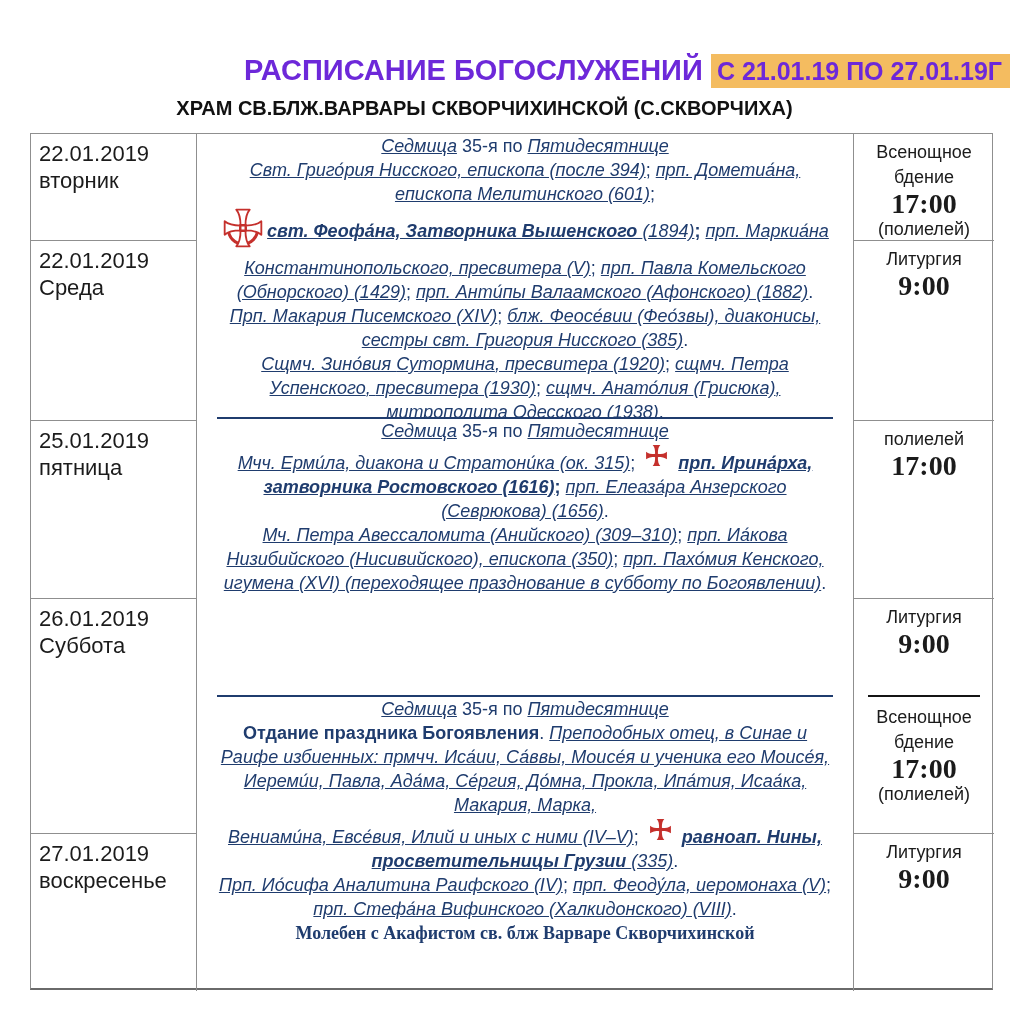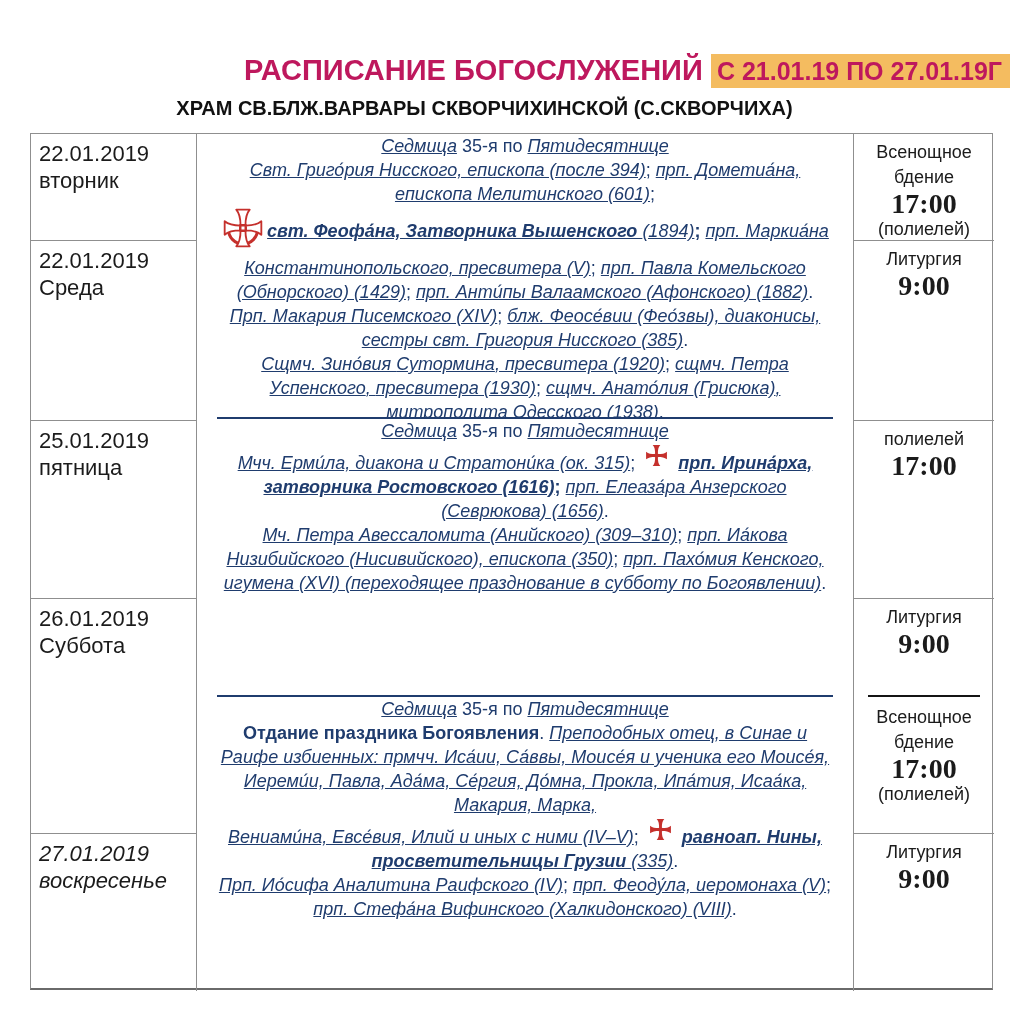--- a/index.html
+++ b/index.html
@@ -4,21 +4,21 @@
 <style>
   :root{
     --navy:#1f3c6e; --red:#c5302c; --hl:#f4bc60; --ink:#1b1b1b; --bd:#8f8f8f;
   }
   html,body{margin:0;padding:0;background:#fff;}
   body{width:1024px;height:1015px;font-family:"Liberation Sans",sans-serif;color:var(--ink);}
   .page{position:relative;width:1024px;height:1015px;overflow:hidden;}
 
   
   .hdr h1{margin:0;padding:50px 0 0 230px;text-align:center;font-size:29px;line-height:40px;
-          font-weight:bold;color:#be185d;letter-spacing:0;}
+          font-weight:bold;color:#6d28d9;letter-spacing:0;}
   .hdr h1 .hl{background:var(--hl);padding:3px 8px 3px 6px;font-size:25px;}
   .hdr h2{margin:6px 55px 0 0;text-align:center;font-size:20px;font-weight:bold;color:#111;}
 
   
   .schedule{position:absolute;left:30px;top:133px;width:963px;height:857px;
             display:grid;grid-template-columns:165px 658px 140px;
             grid-template-rows:107px 180px 178px 235px 157px;
             border:1px solid var(--bd);border-bottom:2px solid #6a6a6a;box-sizing:border-box;}
   .day-cell{grid-column:1;border-bottom:1px solid var(--bd);padding:6px 8px;
             font-size:22px;line-height:27px;color:var(--ink);box-sizing:border-box;}
@@ -77,39 +77,40 @@
           <p class="mt6"><span class="u ">Мч. Петра Авессаломита (Анийского) (309–310)</span><span class="">; </span><span class="u ">прп. Иа́кова Низибийского (Нисивийского), епископа (350)</span><span class="">; </span><span class="u ">прп. Пахо́мия Кенского, игумена (XVI) (переходящее празднование в субботу по Богоявлении)</span><span class="">.</span></p>
         </div>
         <div class="sep-navy"></div>
         <div class="grp">
           <p class="mt4"><span class="u ">Седмица</span><span class=""> 35-я по </span><span class="u ">Пятидесятнице</span></p>
           <p class="mt0"><span class="b ">Отдание праздника Богоявления</span><span class="">. </span><span class="u ">Преподобных отец, в Синае и Раифе избиенных: прмчч. Иса́ии, Са́ввы, Моисе́я и ученика его Моисе́я, Иереми́и, Павла, Ада́ма, Се́ргия, До́мна, Прокла, Ипа́тия, Исаа́ка, Макария, Марка,</span></p>
           <p class="mt14"><span class="u ">Вениами́на, Евсе́вия, Илий и иных с ними (IV–V)</span><span class="">; </span><span class="icon poly"><svg width="25" height="25" viewBox="0 0 72 72">
                 <path d="M25 6 L47 6 C41 13 40 20 40 32 L32 32 C32 20 31 13 25 6 Z M66 25 L66 47 C59 41 52 40 40 40 L40 32 C52 32 59 31 66 25 Z M47 66 L25 66 C31 59 32 52 32 40 L40 40 C40 52 41 59 47 66 Z M6 47 L6 25 C13 31 20 32 32 32 L32 40 C20 40 13 41 6 47 Z M31 31 L41 31 L41 41 L31 41 Z" fill="currentColor"></path>
               </svg></span><span class=""> </span><span class="u b ">равноап. Нины, просветительницы Грузии </span><span class="u ">(335)</span><span class="">.</span></p>
           <p class="mt4"><span class="u ">Прп. Ио́сифа Аналитина Раифского (IV)</span><span class="">; </span><span class="u ">прп. Феоду́ла, иеромонаха (V)</span><span class="">; </span><span class="u ">прп. Стефа́на Вифинского (Халкидонского) (VIII)</span><span class="">.</span></p>
+          <p class="p-moleben mt2"><span class="">Молебен с Акафистом св. блж Варваре Скворчихинской</span></p>
         </div>
       </div>
   <div class="day-cell" style="grid-row: 1;">
         <div>22.01.2019</div>
         <div>вторник</div>
       </div>
       <div class="day-cell" style="grid-row: 2;">
         <div>22.01.2019</div>
         <div>Среда</div>
       </div>
       <div class="day-cell" style="grid-row: 3;">
         <div>25.01.2019</div>
         <div>пятница</div>
       </div>
       <div class="day-cell" style="grid-row: 4;">
         <div>26.01.2019</div>
         <div>Суббота</div>
       </div>
-      <div class="day-cell" style="grid-row: 5; font-style: italic;">
+      <div class="day-cell" style="grid-row: 5;">
         <div>27.01.2019</div>
         <div>воскресенье</div>
       </div>
       <div class="svc-cell" style="grid-row: 1;">
         <div class="">Всенощное</div>
         <div class="">бдение</div>
         <div class="svc-time">17:00</div>
         <div class="">(полиелей)</div>
       </div>
       <div class="svc-cell" style="grid-row: 2;">

